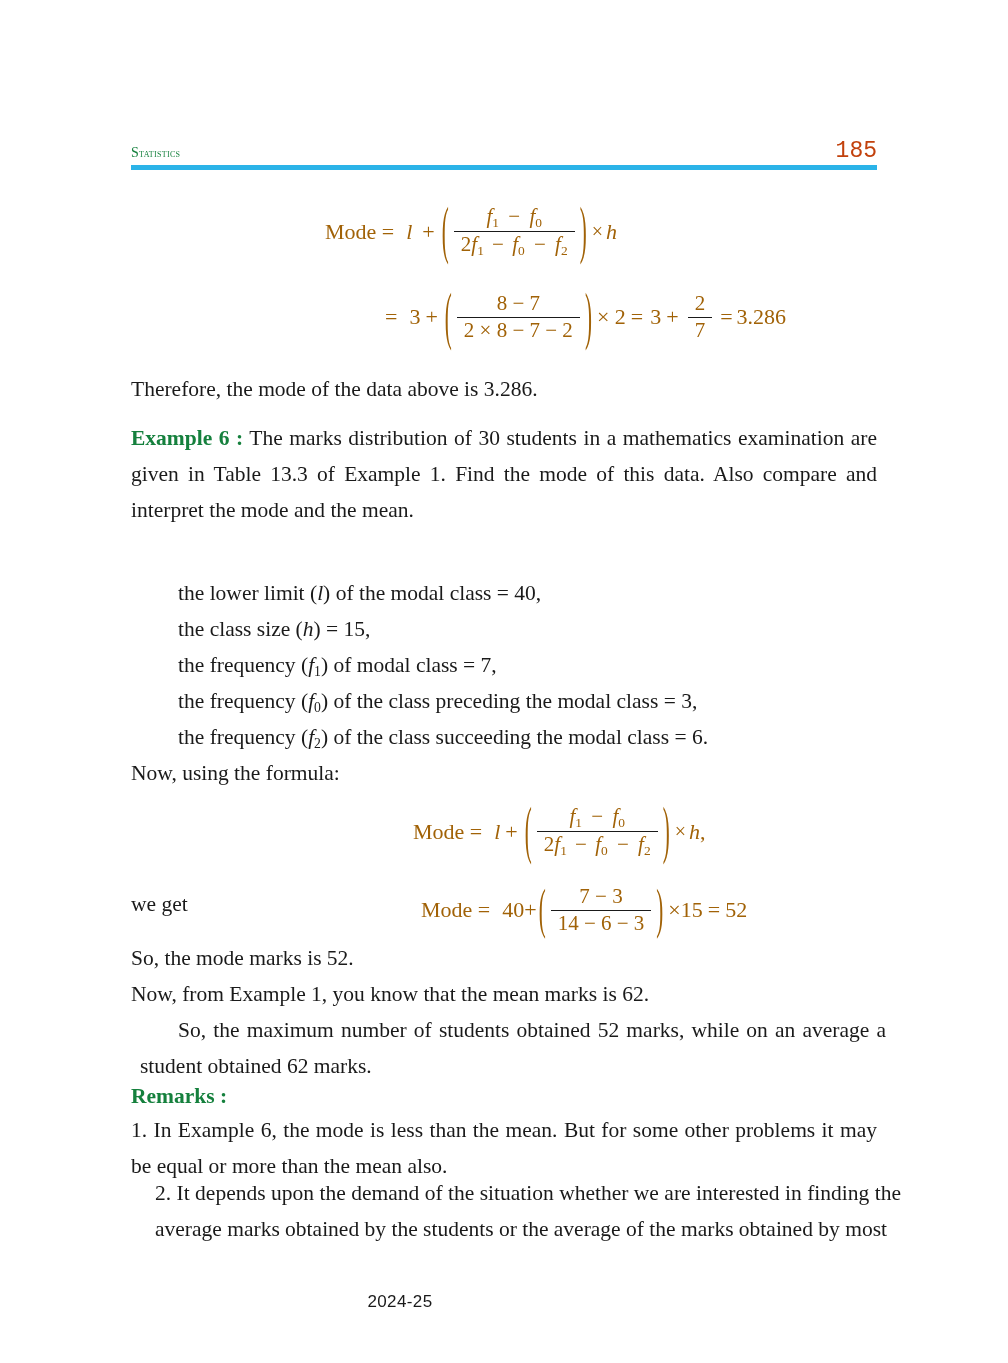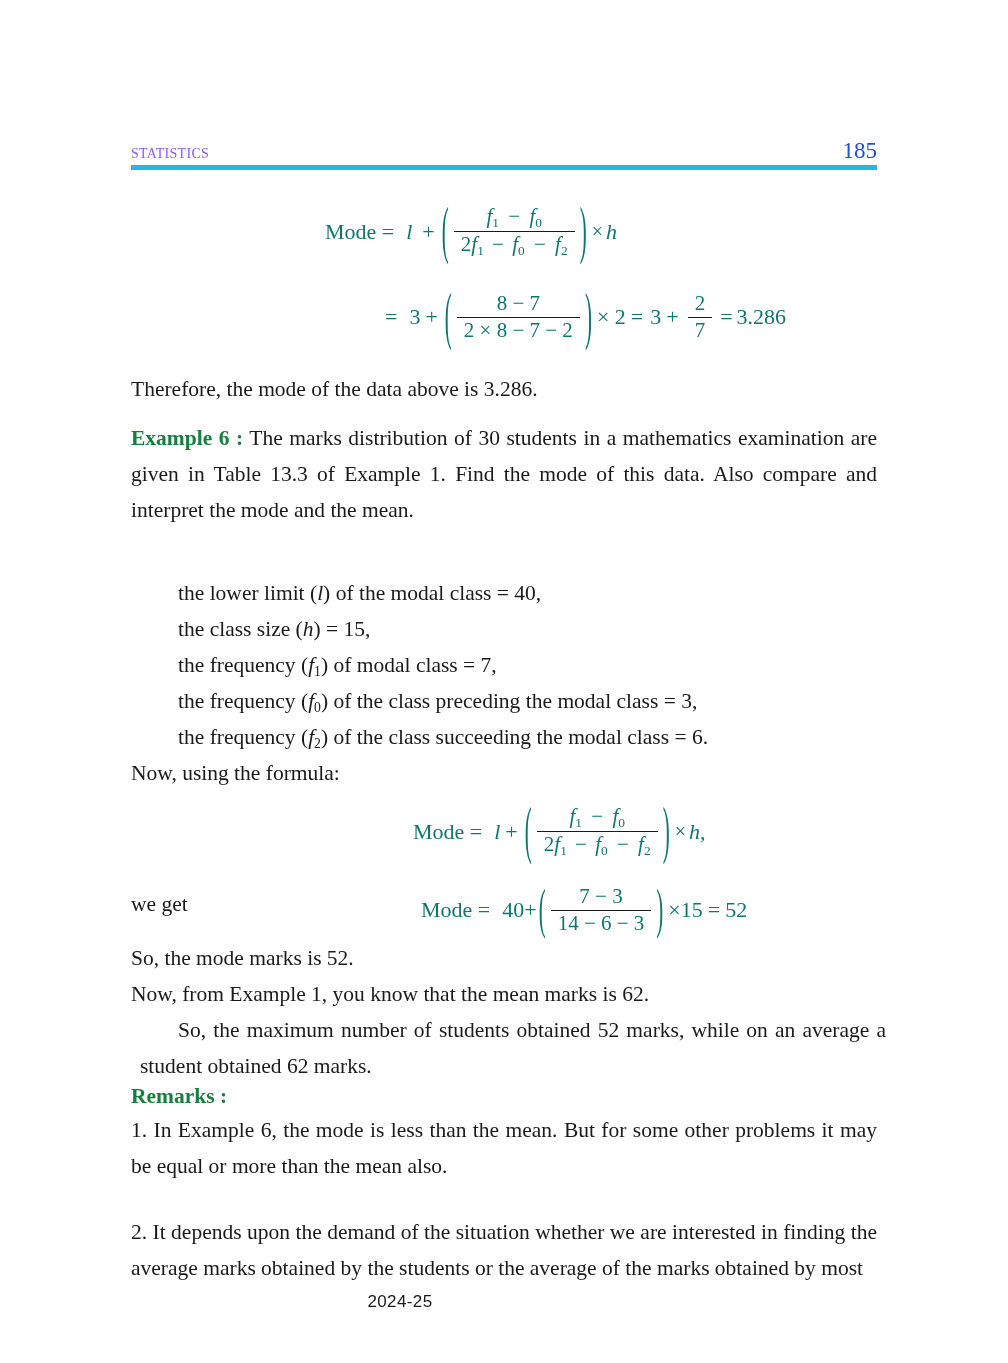--- a/index.html
+++ b/index.html
@@ -27,32 +27,32 @@
   .runhead {
     position: absolute;
     left: 131px;
     top: 138px;
     width: 746px;
     display: flex;
     align-items: baseline;
     justify-content: space-between;
   }
   .runhead-title {
-    color: #8b5cf6;
+    color: #15803d;
     font-family: "Liberation Serif", serif;
-    font-size: 20px;
+    font-size: 12px;
     letter-spacing: 0.3px;
     font-variant: small-caps;
     text-transform: lowercase;
   }
   .runhead-title::first-letter { font-size: 20px; }
   .runhead-page {
-    color: #1d4ed8;
+    color: #c2410c;
     font-size: 23px;
-    font-family: Liberation Serif, serif;
+    font-family: Liberation Mono, monospace;
   }
   .runrule {
     position: absolute;
     left: 131px;
     top: 165px;
     width: 746px;
     height: 5px;
     background: #2bb3e8;
   }
 
@@ -70,21 +70,21 @@
     text-justify: inter-word;
   }
   .nojust { text-align: left; }
   .accent { color: #15803d; font-weight: bold; }
   .indent-line { left: 178px; width: 700px; text-align: left; }
 
   
   .math {
     position: absolute;
     font-size: 22px;
-    color: #0f766e;
+    color: #a16207;
     white-space: nowrap;
     display: flex;
     align-items: center;
   }
   .mi { font-style: italic; font-family: "Liberation Serif", serif; }
   .mrm { font-style: normal; }
   .op { margin: 0 5px; }
   .times { margin: 0 3px; font-size: 20px; }
 
   .frac {
@@ -266,17 +266,17 @@
   <div class="txt body-col nojust" style="top:940px;">So, the mode marks is 52.</div>
 
   <div class="txt body-col nojust" style="top:976px;">Now, from Example 1, you know that the mean marks is 62.</div>
 
   <div class="txt body-col" style="top:1012px; text-indent:38px;margin-left:9px;">So, the maximum number of students obtained 52 marks, while on an average a student obtained 62 marks.</div>
 
   <div class="txt body-col nojust accent" style="top:1078px; font-weight:bold;">Remarks :</div>
 
   <div class="txt body-col" style="top:1112px;">1. In Example 6, the mode is less than the mean. But for some other problems it may be equal or more than the mean also.</div>
 
-  <div class="txt body-col" style="top:1214px;">2. It depends upon the demand of the situation whether we are interested in finding the average marks obtained by the students or the average of the marks obtained by most</div>
+  <div class="txt body-col" style="top:1175px;margin-left:24px;">2. It depends upon the demand of the situation whether we are interested in finding the average marks obtained by the students or the average of the marks obtained by most</div>
 
   <div class="footer">2024-25</div>
 
 </div>
 
 </body></html>

